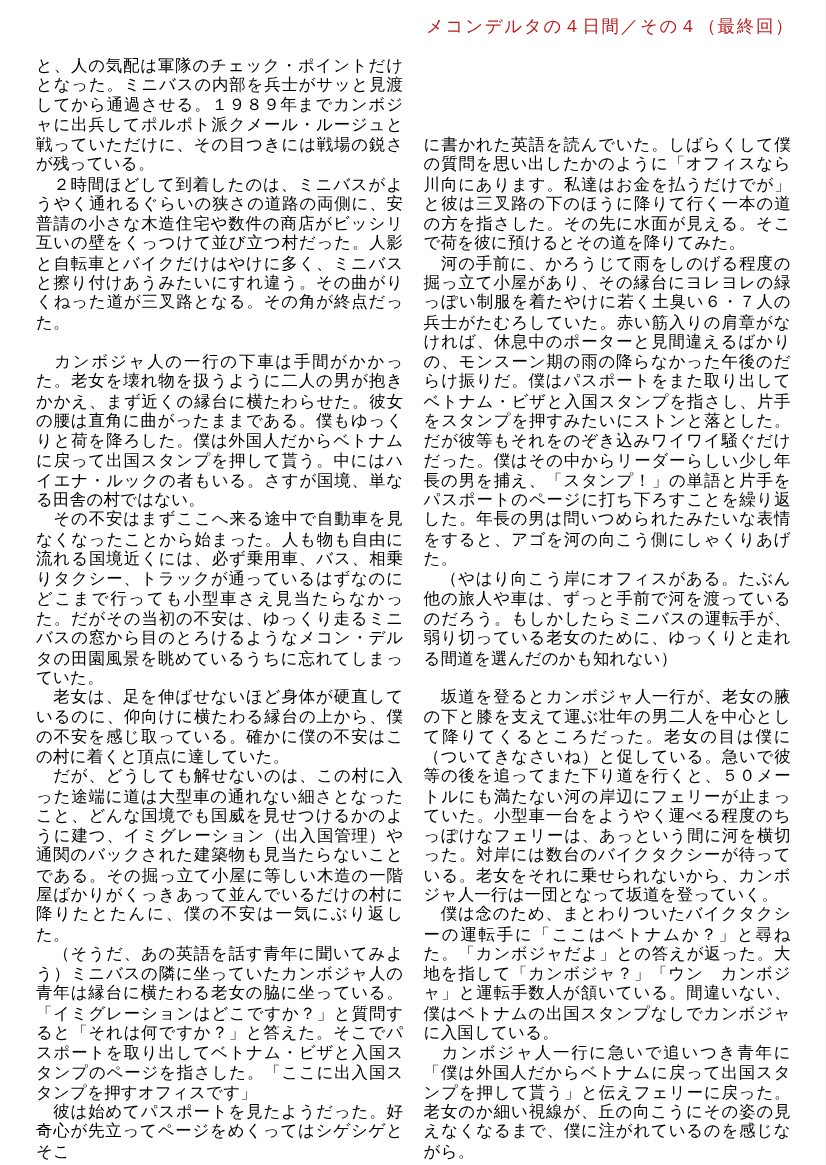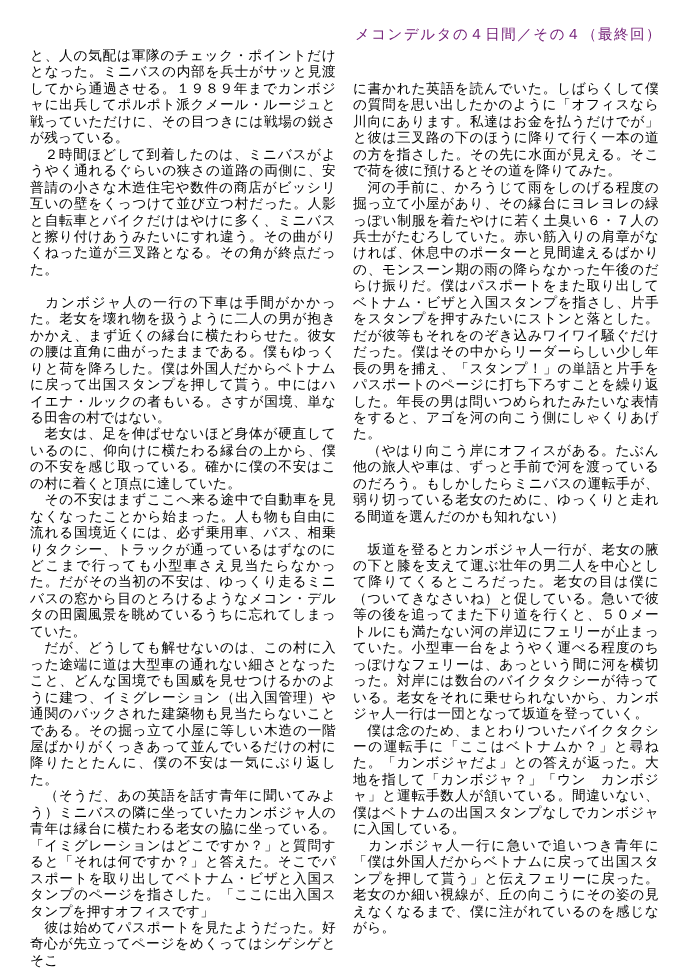--- a/index.html
+++ b/index.html
@@ -2,27 +2,27 @@
 <html lang="ja"><head>
 <meta charset="utf-8">
 <style>
   html,body{margin:0;padding:0;background:#e8e8e8;}
   .page{
     width:688px;height:971px;margin:0 auto;position:relative;overflow:hidden;
     background:#ffffff;color:#000000;
     font-family:"DejaVu Sans Mono","DejaVu Sans",sans-serif;
   }
   .doc-title{
-    position:absolute;top:25px;right:26px;
+    position:absolute;top:13px;right:26px;
     font-size:14.5px;letter-spacing:1.5px;white-space:nowrap;
-    color:#701a75;
+    color:#b91c1c;
   }
   .columns{
     position:absolute;top:47px;left:30px;
-    display:flex;gap:17px;align-items:center;
+    display:flex;gap:17px;align-items:flex-end;
   }
   .col{
     width:306px;
     font-size:13.7px;line-height:16.45px;
     text-align:justify;
     letter-spacing:0.2px;
     word-break:normal;
   }
   .col p{margin:0;padding:0;}
   .col p.gap{height:16.45px;}
@@ -32,22 +32,22 @@
 
 <div class="page">
   <div class="doc-title">メコンデルタの４日間／その４（最終回）</div>
 
   <div class="columns">
     <div class="col" id="col-left">
         <p>と、人の気配は軍隊のチェック・ポイントだけとなった。ミニバスの内部を兵士がサッと見渡してから通過させる。１９８９年までカンボジャに出兵してポルポト派クメール・ルージュと戦っていただけに、その目つきには戦場の鋭さが残っている。</p>
         <p>　２時間ほどして到着したのは、ミニバスがようやく通れるぐらいの狭さの道路の両側に、安普請の小さな木造住宅や数件の商店がビッシリ互いの壁をくっつけて並び立つ村だった。人影と自転車とバイクだけはやけに多く、ミニバスと擦り付けあうみたいにすれ違う。その曲がりくねった道が三叉路となる。その角が終点だった。</p>
         <p class="gap"></p>
         <p>　カンボジャ人の一行の下車は手間がかかった。老女を壊れ物を扱うように二人の男が抱きかかえ、まず近くの縁台に横たわらせた。彼女の腰は直角に曲がったままである。僕もゆっくりと荷を降ろした。僕は外国人だからベトナムに戻って出国スタンプを押して貰う。中にはハイエナ・ルックの者もいる。さすが国境、単なる田舎の村ではない。</p>
+        <p>　その不安はまずここへ来る途中で自動車を見なくなったことから始まった。人も物も自由に流れる国境近くには、必ず乗用車、バス、相乗りタクシー、トラックが通っているはずなのにどこまで行っても小型車さえ見当たらなかった。だがその当初の不安は、ゆっくり走るミニバスの窓から目のとろけるようなメコン・デルタの田園風景を眺めているうちに忘れてしまっていた。</p>
         <p>　老女は、足を伸ばせないほど身体が硬直しているのに、仰向けに横たわる縁台の上から、僕の不安を感じ取っている。確かに僕の不安はこの村に着くと頂点に達していた。</p>
-        <p>　その不安はまずここへ来る途中で自動車を見なくなったことから始まった。人も物も自由に流れる国境近くには、必ず乗用車、バス、相乗りタクシー、トラックが通っているはずなのにどこまで行っても小型車さえ見当たらなかった。だがその当初の不安は、ゆっくり走るミニバスの窓から目のとろけるようなメコン・デルタの田園風景を眺めているうちに忘れてしまっていた。</p>
         <p>　だが、どうしても解せないのは、この村に入った途端に道は大型車の通れない細さとなったこと、どんな国境でも国威を見せつけるかのように建つ、イミグレーション（出入国管理）や通関のバックされた建築物も見当たらないことである。その掘っ立て小屋に等しい木造の一階屋ばかりがくっきあって並んでいるだけの村に降りたとたんに、僕の不安は一気にぶり返した。</p>
         <p>　（そうだ、あの英語を話す青年に聞いてみよう）ミニバスの隣に坐っていたカンボジャ人の青年は縁台に横たわる老女の脇に坐っている。「イミグレーションはどこですか？」と質問すると「それは何ですか？」と答えた。そこでパスポートを取り出してベトナム・ビザと入国スタンプのページを指さした。「ここに出入国スタンプを押すオフィスです」</p>
         <p>　彼は始めてパスポートを見たようだった。好奇心が先立ってページをめくってはシゲシゲとそこ</p>
       </div>
     <div class="col" id="col-right">
         <p>に書かれた英語を読んでいた。しばらくして僕の質問を思い出したかのように「オフィスなら川向にあります。私達はお金を払うだけでが」と彼は三叉路の下のほうに降りて行く一本の道の方を指さした。その先に水面が見える。そこで荷を彼に預けるとその道を降りてみた。</p>
         <p>　河の手前に、かろうじて雨をしのげる程度の掘っ立て小屋があり、その縁台にヨレヨレの緑っぽい制服を着たやけに若く土臭い６・７人の兵士がたむろしていた。赤い筋入りの肩章がなければ、休息中のポーターと見間違えるばかりの、モンスーン期の雨の降らなかった午後のだらけ振りだ。僕はパスポートをまた取り出してベトナム・ビザと入国スタンプを指さし、片手をスタンプを押すみたいにストンと落とした。だが彼等もそれをのぞき込みワイワイ騒ぐだけだった。僕はその中からリーダーらしい少し年長の男を捕え、「スタンプ！」の単語と片手をパスポートのページに打ち下ろすことを繰り返した。年長の男は問いつめられたみたいな表情をすると、アゴを河の向こう側にしゃくりあげた。</p>
         <p>　（やはり向こう岸にオフィスがある。たぶん他の旅人や車は、ずっと手前で河を渡っているのだろう。もしかしたらミニバスの運転手が、弱り切っている老女のために、ゆっくりと走れる間道を選んだのかも知れない）</p>
         <p class="gap"></p>
         <p>　坂道を登るとカンボジャ人一行が、老女の腋の下と膝を支えて運ぶ壮年の男二人を中心として降りてくるところだった。老女の目は僕に（ついてきなさいね）と促している。急いで彼等の後を追ってまた下り道を行くと、５０メートルにも満たない河の岸辺にフェリーが止まっていた。小型車一台をようやく運べる程度のちっぽけなフェリーは、あっという間に河を横切った。対岸には数台のバイクタクシーが待っている。老女をそれに乗せられないから、カンボジャ人一行は一団となって坂道を登っていく。</p>

